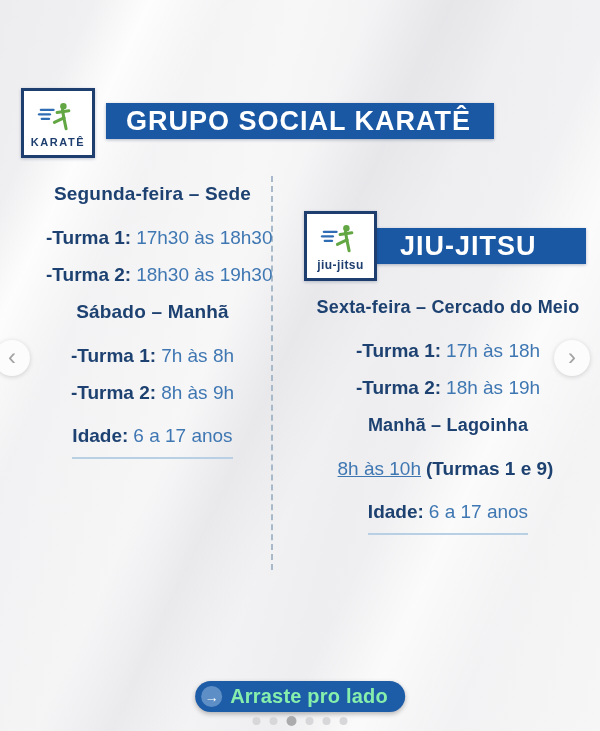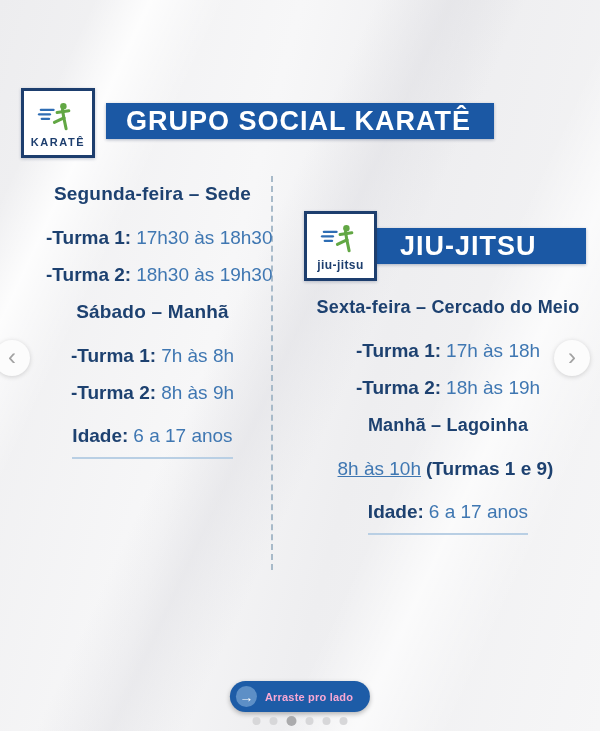--- a/index.html
+++ b/index.html
@@ -50,21 +50,21 @@
   }
   .nav-prev{left:-6px;top:340px;}
   .nav-next{left:554px;top:340px;}
   .swipe{
     position:absolute;left:50%;transform:translateX(-50%);top:681px;height:31px;
     background:#1d5ca7;border-radius:17px;display:flex;align-items:center;gap:8px;
     padding:0 17px 0 6px;box-shadow:0 2px 5px rgba(0,0,0,.28);border:none;cursor:pointer;z-index:5;
   }
   .swipe-circ{width:21px;height:21px;border-radius:50%;background:#5d8fc6;color:#fff;
     display:flex;align-items:center;justify-content:center;font-size:14px;font-weight:bold;line-height:1;}
-  .swipe-lbl{color:#f9a8d4;font-weight:bold;font-size:11px;letter-spacing:.2px;white-space:nowrap;}
+  .swipe-lbl{color:#86efac;font-weight:bold;font-size:20px;letter-spacing:.2px;white-space:nowrap;}
   .dots{position:absolute;top:716px;left:50%;transform:translateX(-50%);display:flex;gap:9px;align-items:center;z-index:5;}
   .dot{width:8px;height:8px;border-radius:50%;background:#d7d7d9;}
   .dot.active{width:10px;height:10px;background:#ababad;}
 </style>
 </head>
 <body>
 
 <div class="canvas">
 
   <div class="badge badge-karate">

